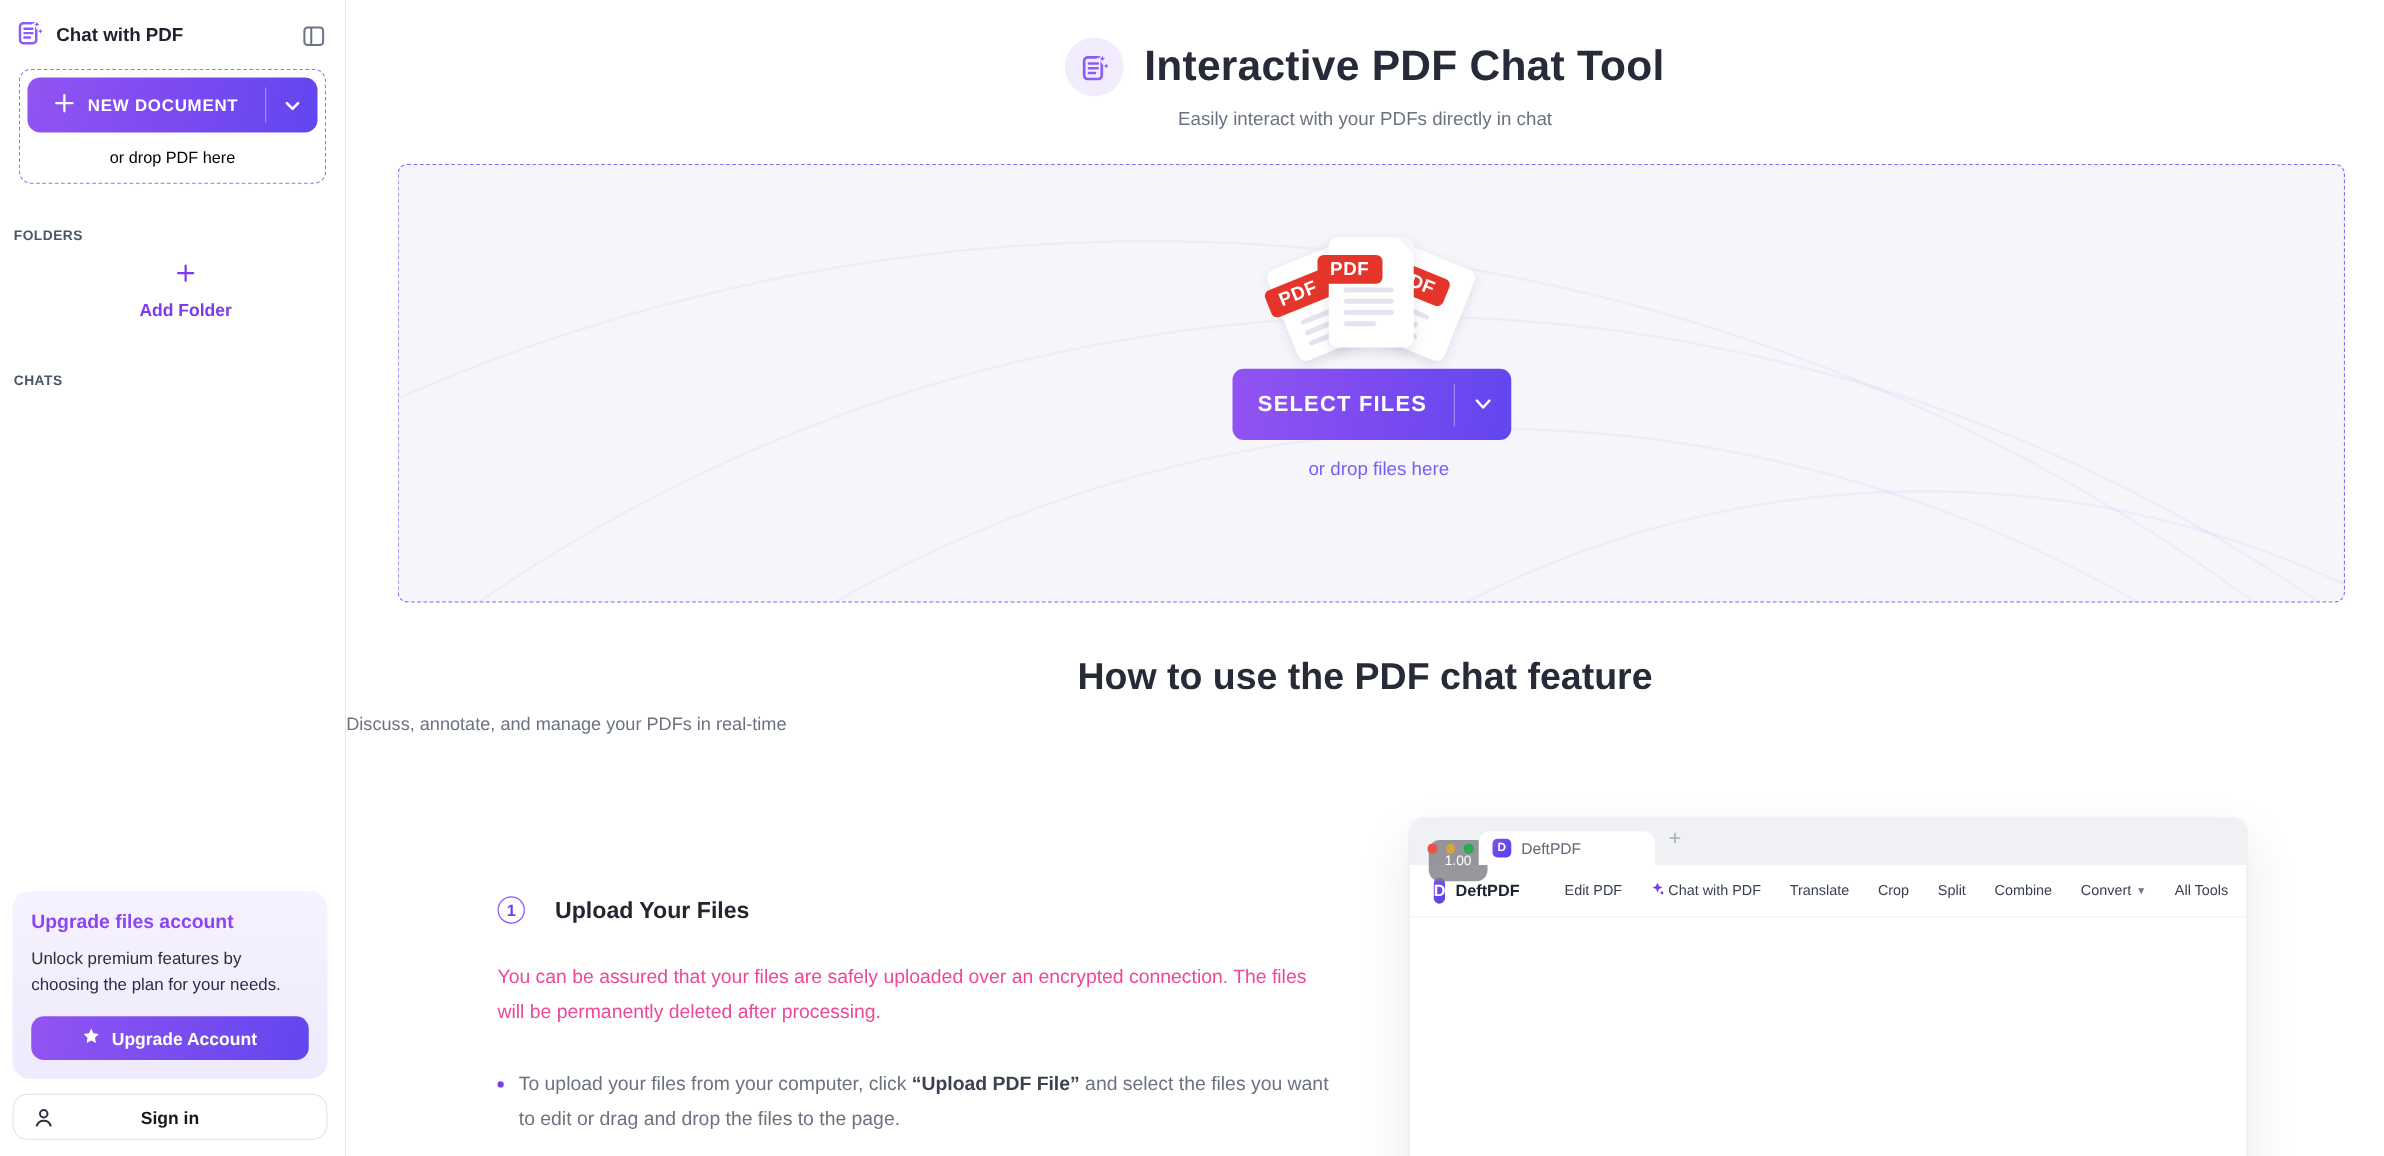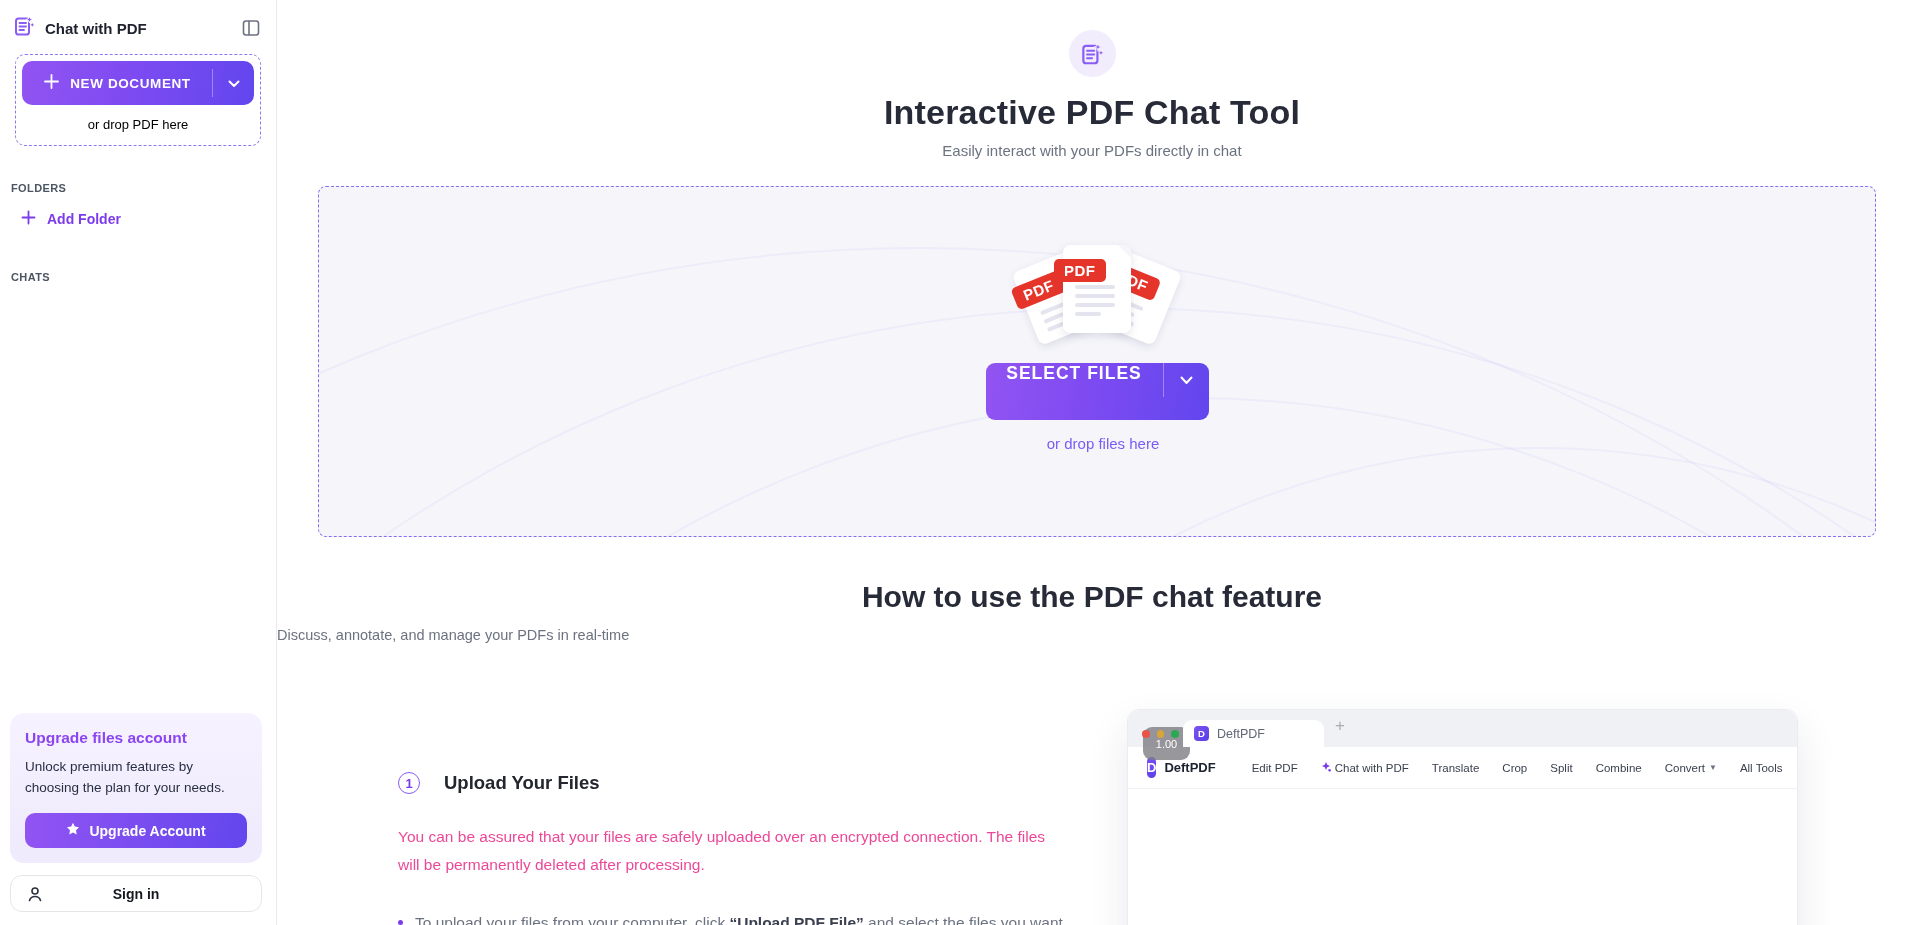--- a/index.html
+++ b/index.html
@@ -25,21 +25,21 @@
     background:linear-gradient(100deg,#9254f2 0%,#7e4bf1 45%,#6246ee 100%);
     display:flex; align-items:center; color:#fff; padding:0;
   }
   .newdoc-main { flex:1; display:flex; align-items:center; justify-content:center; gap:10px;
     font-size:13.5px; font-weight:700; letter-spacing:.6px; }
   .newdoc-caret { width:42px; height:28px; border-left:1px solid rgba(255,255,255,.35);
     display:flex; align-items:center; justify-content:center; }
   .drop-link { display:block; margin:12px 0 7px; font-size:13px; color:#000000; cursor:pointer; }
   .sb-section-label { margin:36px 0 0 11px; font-size:11px; font-weight:700; letter-spacing:.4px; color:#4b5563; }
   .add-folder { display:flex; align-items:center; gap:11px; margin:16px 0 0 21px; cursor:pointer;
-    color:#7c3aed; font-size:14px; font-weight:700; }
+    color:#7c3aed; font-size:14px; font-weight:700;flex-direction:column; }
   .sb-bottom { position:absolute; left:10px; right:14px; bottom:13px; }
   .upgrade-panel {
     background:linear-gradient(180deg,#f7f2ff 0%,#efeafc 100%);
     border-radius:14px; padding:16px 15px 15px;
   }
   .upgrade-title { color:#8b46f0; font-size:15.5px; font-weight:700; }
   .upgrade-desc { margin-top:9px; font-size:13.5px; line-height:1.6; color:#273042; }
   .upgrade-btn {
     margin-top:14px; width:100%; height:35px; border:none; border-radius:10px; cursor:pointer;
     background:linear-gradient(100deg,#9254f2,#6246ee); color:#fff;
@@ -48,21 +48,21 @@
   }
   .signin-btn {
     margin-top:12px; width:100%; height:37px; background:#fff; border:1px solid #e5e6ea;
     border-radius:12px; cursor:pointer; position:relative; font-family:inherit;
     display:flex; align-items:center; justify-content:center;
     font-size:14px; font-weight:600; color:#15181e;
   }
   .signin-btn .person { position:absolute; left:15px; top:9px; }
   
   .main { flex:1; background:#fff; position:relative; }
-  .hero { display:flex; align-items:center; justify-content:center; gap:16px; padding-top:30px;flex-direction:column; }
+  .hero { display:flex; align-items:center; justify-content:center; gap:16px; padding-top:30px; }
   .hero-badge { width:47px; height:47px; border-radius:50%; background:#f1edfd;
     display:flex; align-items:center; justify-content:center; }
   .hero-title { font-size:34px; font-weight:700; color:#272b38; letter-spacing:.2px; }
   .hero-sub { text-align:center; margin-top:10px; font-size:15px; color:#6b7280; }
   .upload-zone {
     margin:27px 31px 0 41px; height:351px; border:1.6px dashed #8a6cf0; border-radius:8px;
     background:#f5f5fa; position:relative; overflow:hidden;
     display:flex; flex-direction:column; align-items:center;
   }
   .wave { position:absolute; border-radius:50%; border:2px solid rgba(110,84,232,.055); }
@@ -78,23 +78,23 @@
   .pdf-right { width:62px; height:78px; right:12px; top:16px; transform:rotate(22deg); }
   .pdf-center{ width:68px; height:88px; left:51px; top:2px; z-index:3; }
   .pdf-badge { position:absolute; left:-9px; top:14px; background:#e5352b; color:#fff;
     font-size:15px; font-weight:800; letter-spacing:.5px; padding:3px 10px; border-radius:5px; }
   .pdf-lines { position:absolute; left:12px; right:12px; top:46px; }
   .pdf-lines i { display:block; height:4px; border-radius:2px; background:#e4e4ee; margin-bottom:5px; }
   .pdf-center .fold { position:absolute; right:0; top:0; width:0; height:0;
     border-top:13px solid #f5f5fa; border-left:13px solid transparent; border-top-right-radius:7px; }
   
   .select-btn {
-    margin-top:25px; width:223px; height:57px; border:none; border-radius:9px; cursor:pointer;
+    margin-top:12px; width:223px; height:57px; border:none; border-radius:9px; cursor:pointer;
     background:linear-gradient(100deg,#9254f2 0%,#7e4bf1 45%,#6246ee 100%);
-    display:flex; color:#fff; z-index:2; padding:0;
+    display:flex; align-items:center; color:#fff; z-index:2; padding:0;
   }
   .select-main { flex:1; text-align:center; font-size:17.5px; font-weight:700; letter-spacing:1px; }
   .select-caret { width:46px; height:34px; border-left:1px solid rgba(255,255,255,.35);
     display:flex; align-items:center; justify-content:center; }
   .dropfiles-link { margin-top:15px; font-size:15px; color:#7a5cf5; cursor:pointer; z-index:2;margin-left:12px; }
   .privacy { position:absolute; bottom:17px; left:0; right:0; display:flex; align-items:center;
     justify-content:center; gap:9px; z-index:2; }
   .privacy-text { font-size:15px; color:#9aa0ab; }
   
   .howto-title { margin-top:43px; text-align:center; font-size:30px; font-weight:700; color:#272b38; }

